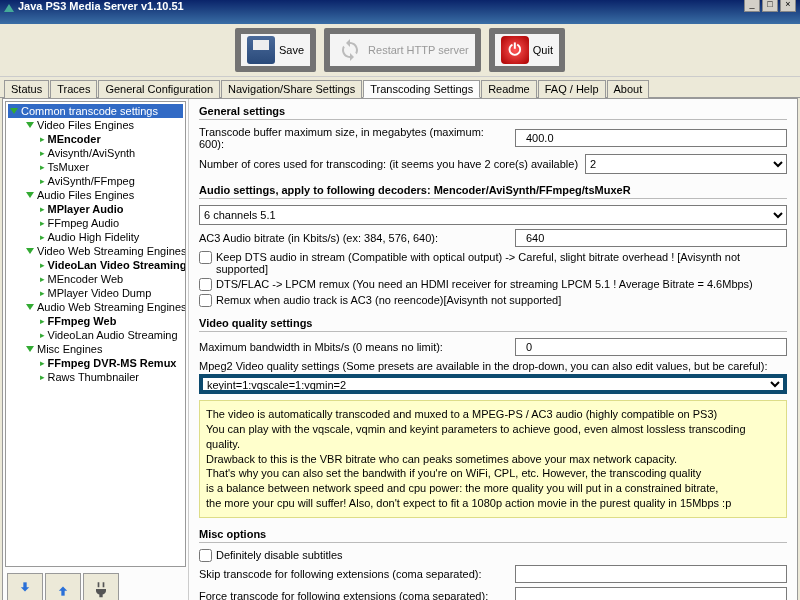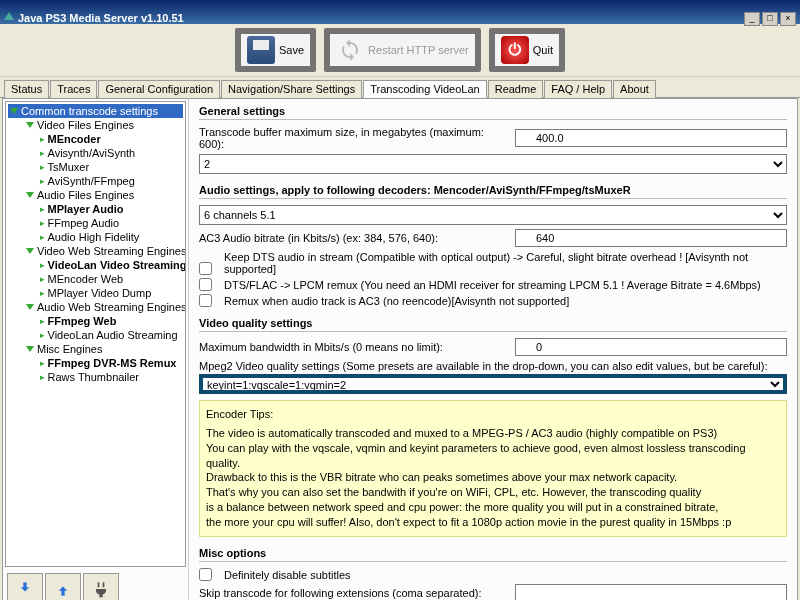--- a/index.html
+++ b/index.html
@@ -1,17 +1,17 @@
 <!DOCTYPE html>
 <html><head>
 <meta charset="utf-8">
 <style>
 * { box-sizing: border-box; margin: 0; padding: 0; font-family: Tahoma, Arial, sans-serif; font-size: 11px; }
 body { background: #ece9d8; width: 800px; height: 600px; overflow: hidden; }
-.titlebar { background: linear-gradient(#0a246a,#3a6ea5); color: #fff; height: 20px; display: flex; align-items: flex-start; padding: 12px 4px; }
+.titlebar { background: linear-gradient(#0a246a,#3a6ea5); color: #fff; height: 20px; display: flex; align-items: flex-end; padding: 12px 4px; }
 .titlebar .icon { width: 0; height: 0; border-left: 5px solid transparent; border-right: 5px solid transparent; border-bottom: 8px solid #4a9; margin-right: 4px; }
 .titlebar .title { flex: 1; font-weight: bold; }
 .titlebar .winbtn { width: 16px; height: 14px; background: #d4d0c8; border: 1px solid #888; margin-left: 2px; text-align: center; line-height: 10px; font-size: 9px; cursor: pointer; color:#000;}
 .toolbar { display: flex; justify-content: center; align-items: center; gap: 8px; padding: 4px; background: #ece9d8; border-bottom: 1px solid #ccc; }
 .tbtn { display: flex; align-items: center; gap: 4px; border: 6px solid #737373; background: #f4f4f4; padding: 2px 6px; cursor: pointer; border-radius: 2px; }
 .tbtn.disabled { color: #999; }
 .tbtn .ic { width: 28px; height: 28px; display: flex; align-items: center; justify-content: center; }
 .save-ic { background: linear-gradient(#4a6a9a,#2a4a7a); border-radius: 3px; position:relative;}
 .save-ic::after{content:"";position:absolute;top:4px;left:6px;width:16px;height:10px;background:#eee;}
 .restart-ic svg{width:24px;height:24px;}
@@ -33,23 +33,23 @@
 .sidebar-btns { display: flex; gap: 2px; margin-bottom: 4px; }
 .sbtn { width: 36px; height: 32px; border: 1px solid #999; background: #ece9d8; cursor: pointer; display:flex;align-items:center;justify-content:center;}
 .sbtn svg{width:20px;height:20px;}
 .note { font-size: 10px; color: #333; }
 .content { flex: 1; padding: 6px 10px; overflow: auto; }
 .group { margin-bottom: 10px; }
 .gtitle { font-weight: bold; border-bottom: 1px solid #bbb; padding-bottom: 2px; margin-bottom: 6px; }
 .frow { display: flex; align-items: center; margin-bottom: 4px; gap: 6px; }
 .frow label { flex: 0 0 auto; }
 .frow .lbl { width: 310px; }
-.frow input[type=text] { flex: 1; border: 1px solid #7a7a7a; padding: 1px 20px; height: 18px; background:#fff;}
+.frow input[type=text] { flex: 1; border: 1px solid #7a7a7a; padding: 1px 10px; height: 18px; background:#fff;}
 .frow select { flex: 1; border: 1px solid #7a7a7a; height: 20px; background:#fff;}
-.chk { display: flex; align-items: flex-end; gap: 12px; margin-bottom: 3px; }
+.chk { display: flex; align-items: flex-start; gap: 4px; margin-bottom: 3px; }
 .chk input { width:13px;height:13px;}
 .fullsel { width: 100%; border: 4px solid #0c4a6e; height: 20px; margin-top:2px; background:#fff;}
 .tips { background: #ffffcc; border: 1px solid #dd8; padding: 6px; margin-top: 6px; font-size: 11px; line-height: 1.35; }
 </style>
 </head>
 <body>
 
 <div class="titlebar">
   <span class="icon"></span>
   <span class="title">Java PS3 Media Server v1.10.51</span>
@@ -75,21 +75,21 @@
     <span class="ic quit-ic">⏻</span>
     <span>Quit</span>
   </div>
 </div>
 
 <div class="tabs" id="tabs">
     <div class="tab">Status</div>
     <div class="tab">Traces</div>
     <div class="tab">General Configuration</div>
     <div class="tab">Navigation/Share Settings</div>
-    <div class="tab active">Transcoding VideoLan</div>
+    <div class="tab active">Transcoding Settings</div>
     <div class="tab">Readme</div>
     <div class="tab">FAQ / Help</div>
     <div class="tab">About</div>
   </div>
 
 <div class="main">
   <div class="sidebar">
     <div class="tree" id="tree">
         <div class="tree-node  sel">
           <span class="arr"></span>
@@ -197,20 +197,21 @@
   </div>
 
   <div class="content">
     <div class="group">
       <div class="gtitle">General settings</div>
       <div class="frow">
         <label class="lbl">Transcode buffer maximum size, in megabytes (maximum: 600):</label>
         <input type="text" value="400.0" style="">
       </div>
       <div class="frow">
+        <label class="lbl" style="width:380px">Number of cores used for transcoding: (it seems you have 2 core(s) available)</label>
         <select id="coresSel"><option>2</option></select>
       </div>
     </div>
 
     <div class="group">
       <div class="gtitle">Audio settings, apply to following decoders: Mencoder/AviSynth/FFmpeg/tsMuxeR</div>
       <div class="frow">
         <select id="chSel"><option>6 channels 5.1</option></select>
       </div>
       <div class="frow">
@@ -233,21 +234,20 @@
 
     <div class="group">
       <div class="gtitle">Video quality settings</div>
       <div class="frow">
         <label class="lbl">Maximum bandwidth in Mbits/s (0 means no limit):</label>
         <input type="text" value="0" style="">
       </div>
       <div>Mpeg2 Video quality settings (Some presets are available in the drop-down, you can also edit values, but be careful):</div>
       <select class="fullsel" id="mpegSel"><option>keyint=1:vqscale=1:vqmin=2</option></select>
       <div class="tips">
-        <div style="margin-bottom:4px;">Encoder Tips:</div>
         <div id="tipsBody" style="white-space:pre-line;">The video is automatically transcoded and muxed to a MPEG-PS / AC3 audio (highly compatible on PS3)
 You can play with the vqscale, vqmin and keyint parameters to achieve good, even almost lossless transcoding quality.
 Drawback to this is the VBR bitrate who can peaks sometimes above your max network capacity.
 That's why you can also set the bandwith if you're on WiFi, CPL, etc. However, the transcoding quality
 is a balance between network speed and cpu power: the more quality you will put in a constrained bitrate,
 the more your cpu will suffer! Also, don't expect to fit a 1080p action movie in the purest quality in 15Mbps :p</div>
       </div>
     </div>
 
     <div class="group">

